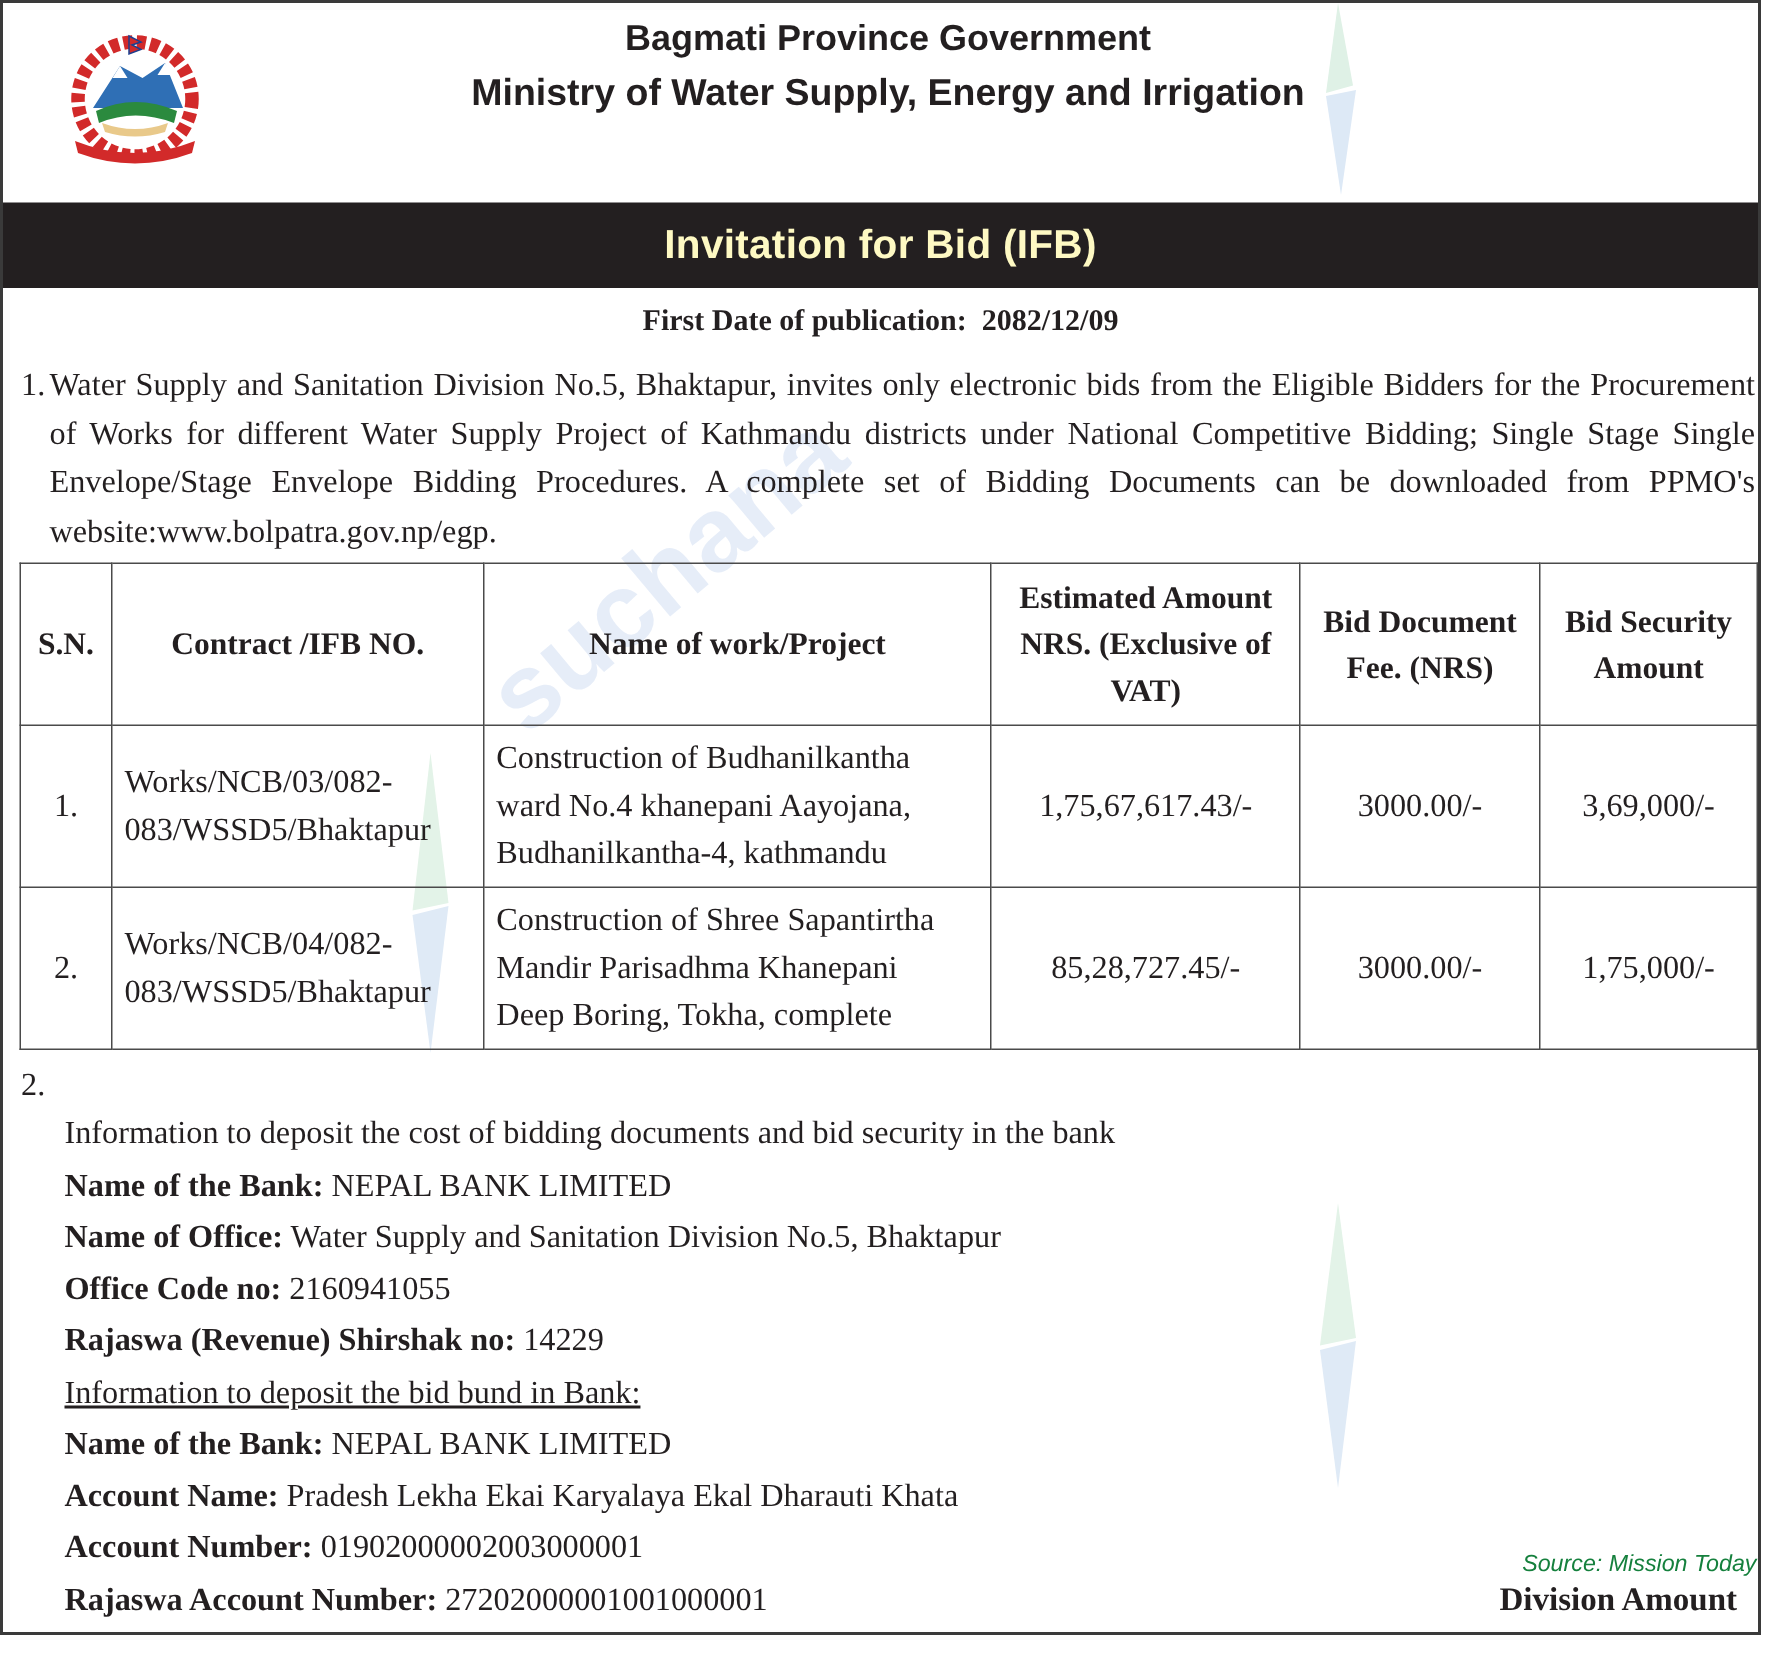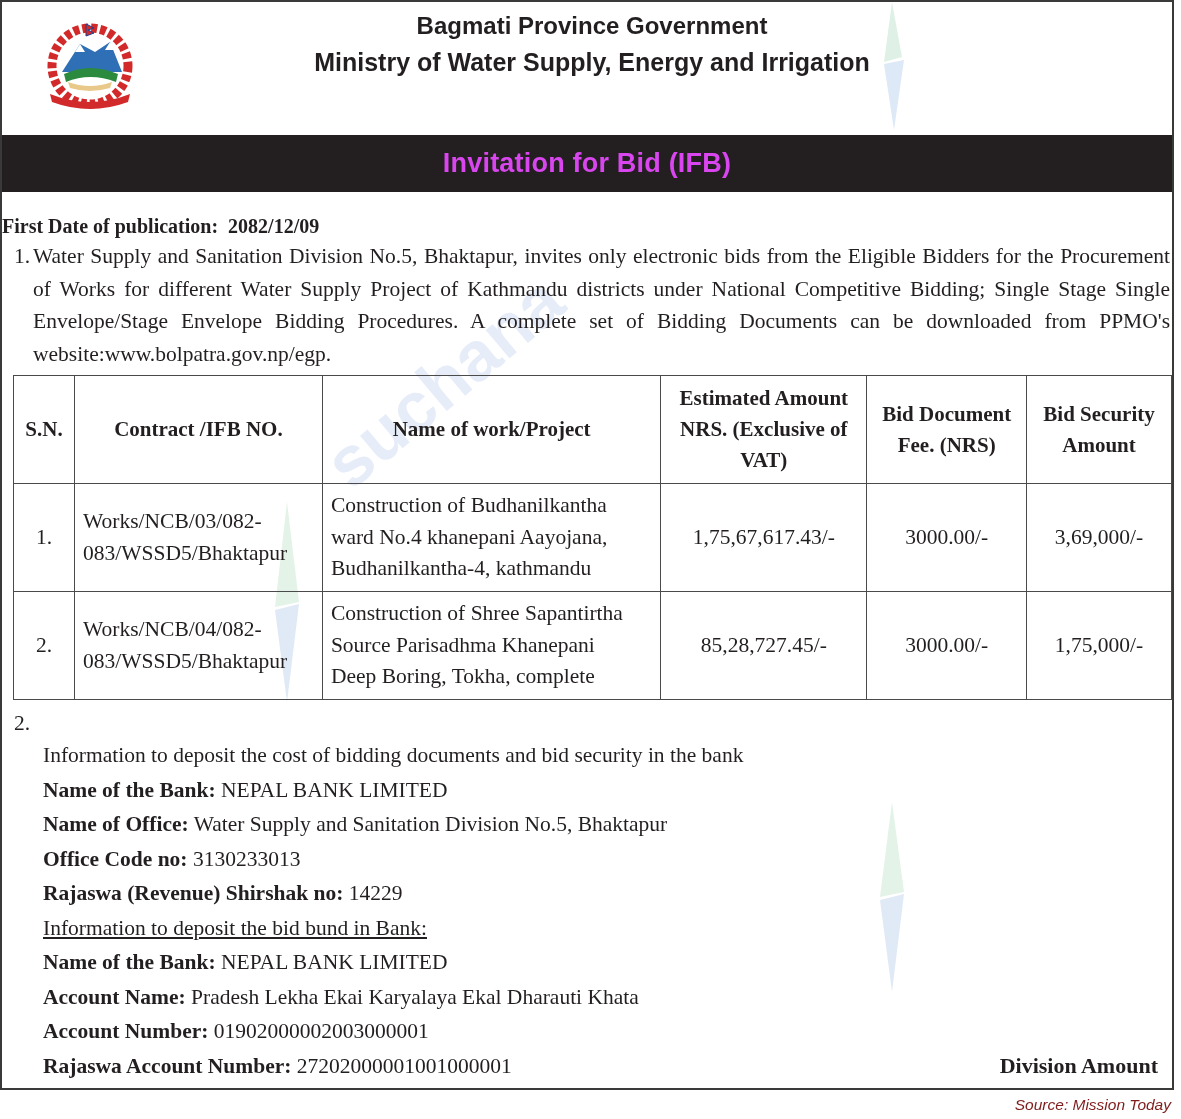--- a/index.html
+++ b/index.html
@@ -9,44 +9,44 @@
            border: 2px solid #3a3a3a; box-sizing: border-box; background: #fff; }
   .watermark { position: absolute; pointer-events: none; }
   .header { position: absolute; left: 0; top: 0; width: 100%; height: 133px; }
   .emblem { position: absolute; left: 38px; top: 20px; width: 100px; height: 88px; }
   .h1 { position: absolute; left: 0; width: 100%; text-align: center;
         font-family: "Liberation Sans", sans-serif; font-weight: bold; color: #231f20; }
   .h-prov { top: 10px; left: 185px; width: 810px; font-size: 24px; }
   .h-min  { top: 46px; left: 185px; width: 810px; font-size: 25px; }
   .h-div  { top: 84px; left: 185px; width: 810px; font-size: 31px; }
   .banner { position: absolute; left: 0; top: 133px; width: 100%; height: 57px;
-            background: #231f20; color: #d946ef; text-align: center;
+            background: #231f20; color: #fef9c3; text-align: center;
             font-family: "Liberation Sans", sans-serif; font-weight: bold;
             font-size: 27px; line-height: 57px; letter-spacing: 0.2px; }
-  .pubdate { position: absolute; left: 0; top: 201px; width: 100%; text-align: left;
-             font-size: 20px; font-weight: bold; margin-top: 12px; }
+  .pubdate { position: absolute; left: 0; top: 201px; width: 100%; text-align: center;
+             font-size: 20px; font-weight: bold; }
   .para1 { position: absolute; left: 12px; top: 238px; width: 1156px; font-size: 21.5px;
            line-height: 32.5px; text-align: justify; }
   .para1 .num { position: absolute; left: 0; top: 0; }
   .para1 .txt { margin-left: 19px; display: block; text-align: justify; text-align-last: left; }
   table.bids { position: absolute; left: 11px; top: 373px; width: 1159px; border-collapse: collapse;
                font-size: 21.5px; }
   table.bids th, table.bids td { border: 1.5px solid #4a4a4a; text-align: center; vertical-align: middle;
                                  padding: 0 6px; line-height: 31.5px; }
   table.bids th { font-weight: bold; height: 107px; font-size: 21px; line-height: 31px; }
   table.bids td { height: 107px; }
   table.bids td.left { text-align: left; padding-left: 8px; }
   .sec2 { position: absolute; left: 12px; top: 709px; width: 1150px; font-size: 21.5px; }
   .sec2 .line { position: absolute; left: 29px; white-space: nowrap; margin-top: 32px; }
   .sec2 .num { position: absolute; left: 0; top: 0; }
   .lbl { font-weight: bold; }
   .uline { font-weight: normal; text-decoration: underline; }
   .signoff { position: absolute; right: 14px; top: 1051px; font-size: 22px; font-weight: bold; }
-  .source { position: absolute; right: 10px; top: 1096px; font-family: "Liberation Sans", sans-serif;
-            font-style: italic; font-size: 15.5px; color: #7f1d1d; }
+  .source { position: absolute; right: 10px; top: 1034px; font-family: "Liberation Sans", sans-serif;
+            font-style: italic; font-size: 15.5px; color: #15803d; }
 </style>
 </head>
 <body>
 
 <div class="frame">
 
   <svg class="watermark" style="left:860px;top:0;" width="60" height="130" viewBox="0 0 60 130">
     <polygon points="30,0 40,55 22,60" fill="#dff1e6"></polygon>
     <polygon points="22,62 42,58 32,128" fill="#dde9f6"></polygon>
   </svg>
@@ -123,21 +123,21 @@
         <td>3,69,000/-</td>
       </tr>
       <tr>
         <td>2.</td>
         <td class="left">
           <div>Works/NCB/04/082-</div>
           <div>083/WSSD5/Bhaktapur</div>
         </td>
         <td class="left">
           <div>Construction of Shree Sapantirtha</div>
-          <div>Source Parisadhma Khanepani</div>
+          <div>Mandir Parisadhma Khanepani</div>
           <div>Deep Boring, Tokha, complete</div>
         </td>
         <td>85,28,727.45/-</td>
         <td>3000.00/-</td>
         <td>1,75,000/-</td>
       </tr>
     </tbody>
   </table>
 
   <div class="sec2">
@@ -146,21 +146,21 @@
     <div class="line" style="top:35px">
       <span class="lbl">Name of the Bank:</span>
       <span>NEPAL BANK LIMITED</span>
     </div>
     <div class="line" style="top:69px">
       <span class="lbl">Name of Office:</span>
       <span>Water Supply and Sanitation Division No.5, Bhaktapur</span>
     </div>
     <div class="line" style="top:104px">
       <span class="lbl">Office Code no:</span>
-      <span>3130233013</span>
+      <span>2160941055</span>
     </div>
     <div class="line" style="top:138px">
       <span class="lbl">Rajaswa (Revenue) Shirshak no:</span>
       <span>14229</span>
     </div>
     <div class="line uline" style="top:173px">Information to deposit the bid bund in Bank:</div>
     <div class="line" style="top:207px">
       <span class="lbl">Name of the Bank:</span>
       <span>NEPAL BANK LIMITED</span>
     </div>

